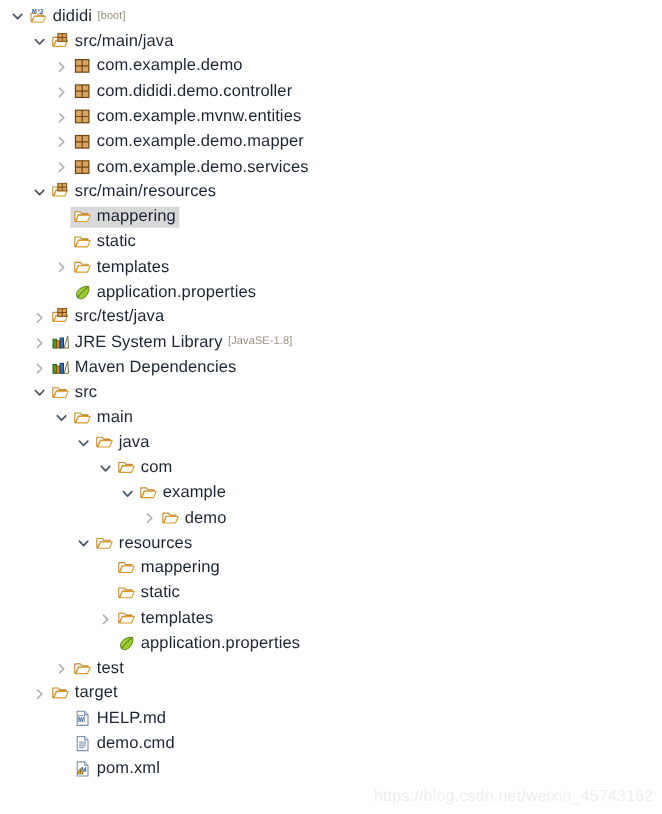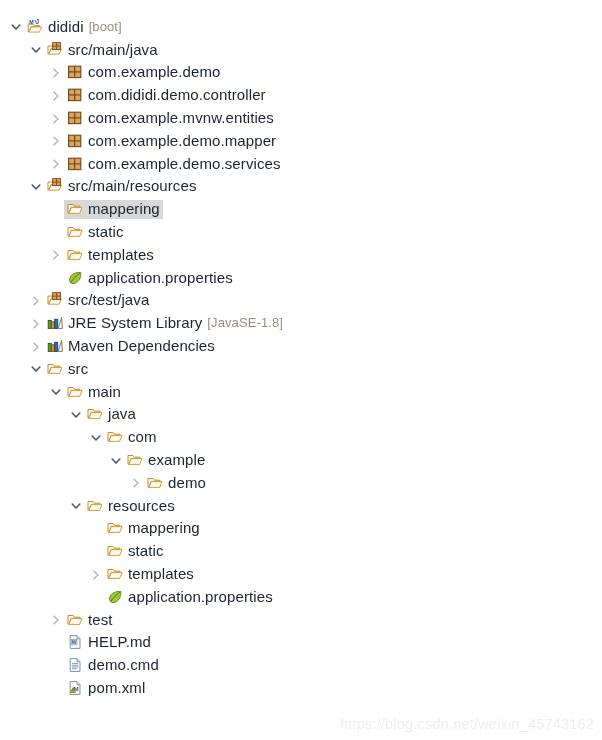--- a/index.html
+++ b/index.html
@@ -12,21 +12,21 @@
     height: 740px;
     position: relative;
     overflow: hidden;
     font-family: "Liberation Sans", sans-serif;
     color: #1a2233;
     -webkit-font-smoothing: antialiased;
   }
 
   #tree {
     position: absolute;
-    top: 16px;
+    top: 4px;
     left: 0;
     width: 602px;
   }
 
   .row {
     height: 22.8px;
     display: flex;
     align-items: center;
     white-space: nowrap;
     position: relative;
@@ -56,21 +56,21 @@
   }
   .icon svg { display: block; }
 
   .label {
     font-size: 15px;
     line-height: 16px;
     color: #1b2433;
     letter-spacing: 0.1px;
   }
   .suffix {
-    font-size: 13px;
+    font-size: 10px;
     line-height: 16px;
     color: #9a8f7e;
     margin-left: 5px;
     letter-spacing: 0.1px;
   }
 
   .namewrap {
     display: inline-flex;
     align-items: center;
     padding: 1px 3px 2px 2px;
@@ -562,20 +562,37 @@
         <span class="icon">
           <svg width="16" height="16" viewBox="0 0 16 16" xmlns="http://www.w3.org/2000/svg">
             <path d="M1 3.5 H6 L7.4 5.2 H13 V6.3 H4.2 L1.6 12.2 H1 Z" fill="#fdfdfd" stroke="#c8892b" stroke-width="1" stroke-linejoin="round"></path>
             <path d="M4.3 6.6 H15 L12.6 12.4 H1.9 Z" fill="#fefcf6" stroke="#d99b2e" stroke-width="1" stroke-linejoin="round"></path>
           </svg>
         </span>
         <span class="label">test</span>
       </span>
     </div>
     <div class="row">
+      <span class="indent" style="width: 28px;"></span>
+      <span class="twisty">
+        <svg width="16" height="16" viewBox="0 0 16 16" xmlns="http://www.w3.org/2000/svg">
+          <path d="M6 4.2 L10 8 L6 11.8" fill="none" stroke="#b4b4b4" stroke-width="1.5" stroke-linecap="round" stroke-linejoin="round"></path>
+        </svg>
+      </span>
+      <span class="namewrap">
+        <span class="icon">
+          <svg width="16" height="16" viewBox="0 0 16 16" xmlns="http://www.w3.org/2000/svg">
+            <path d="M1 3.5 H6 L7.4 5.2 H13 V6.3 H4.2 L1.6 12.2 H1 Z" fill="#fdfdfd" stroke="#c8892b" stroke-width="1" stroke-linejoin="round"></path>
+            <path d="M4.3 6.6 H15 L12.6 12.4 H1.9 Z" fill="#fefcf6" stroke="#d99b2e" stroke-width="1" stroke-linejoin="round"></path>
+          </svg>
+        </span>
+        <span class="label">target</span>
+      </span>
+    </div>
+    <div class="row">
       <span class="indent" style="width: 48px;"></span>
       <span class="twisty"></span>
       <span class="namewrap">
         <span class="icon">
           <svg width="16" height="16" viewBox="0 0 16 16" xmlns="http://www.w3.org/2000/svg">
             <path d="M3.2 1.6 H10.0 L13.0 4.7 V14.4 H3.2 Z" fill="#fdfdfd" stroke="#7d91a8" stroke-width="1"></path>
             <path d="M10.0 1.6 V4.7 H13.0" fill="#dde6ef" stroke="#7d91a8" stroke-width="1" stroke-linejoin="round"></path>
             <rect x="4.3" y="5.5" width="5.6" height="5.4" fill="#e9eff6" stroke="#8aa0b8" stroke-width="0.8"></rect>
             <text x="4.7" y="10.0" font-family="Liberation Sans, sans-serif" font-size="5.0" font-weight="bold" fill="#2a5699">W</text>
           </svg>

